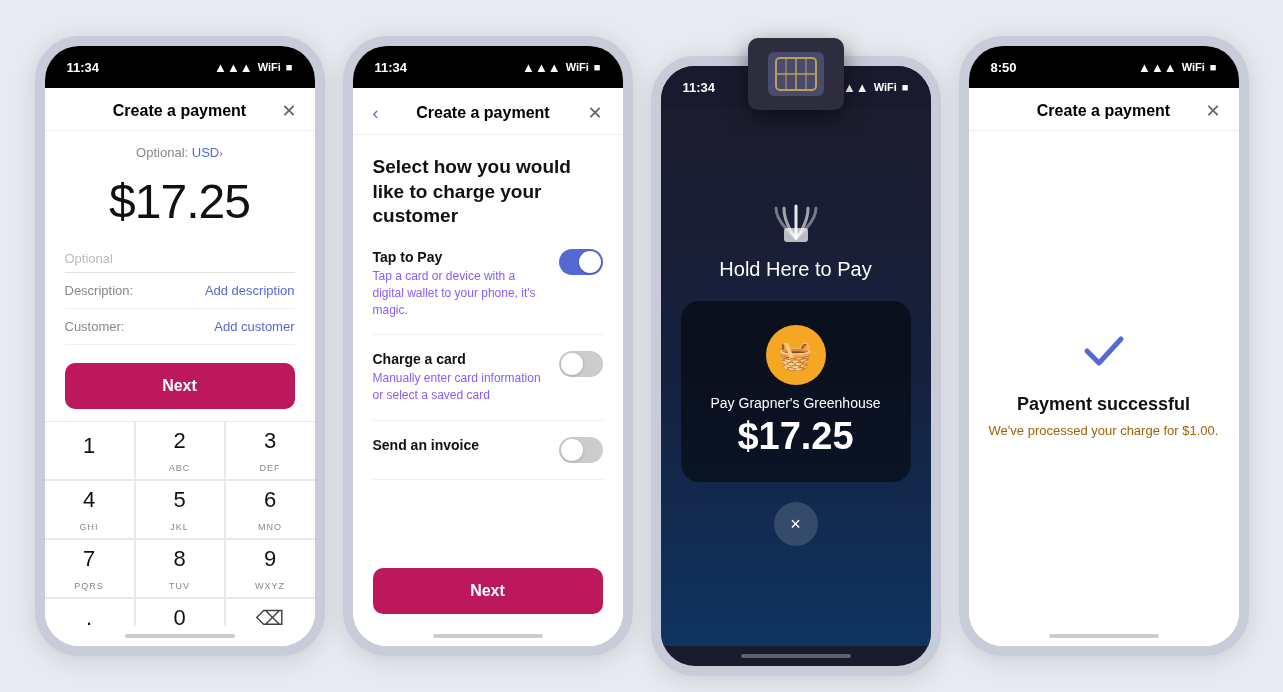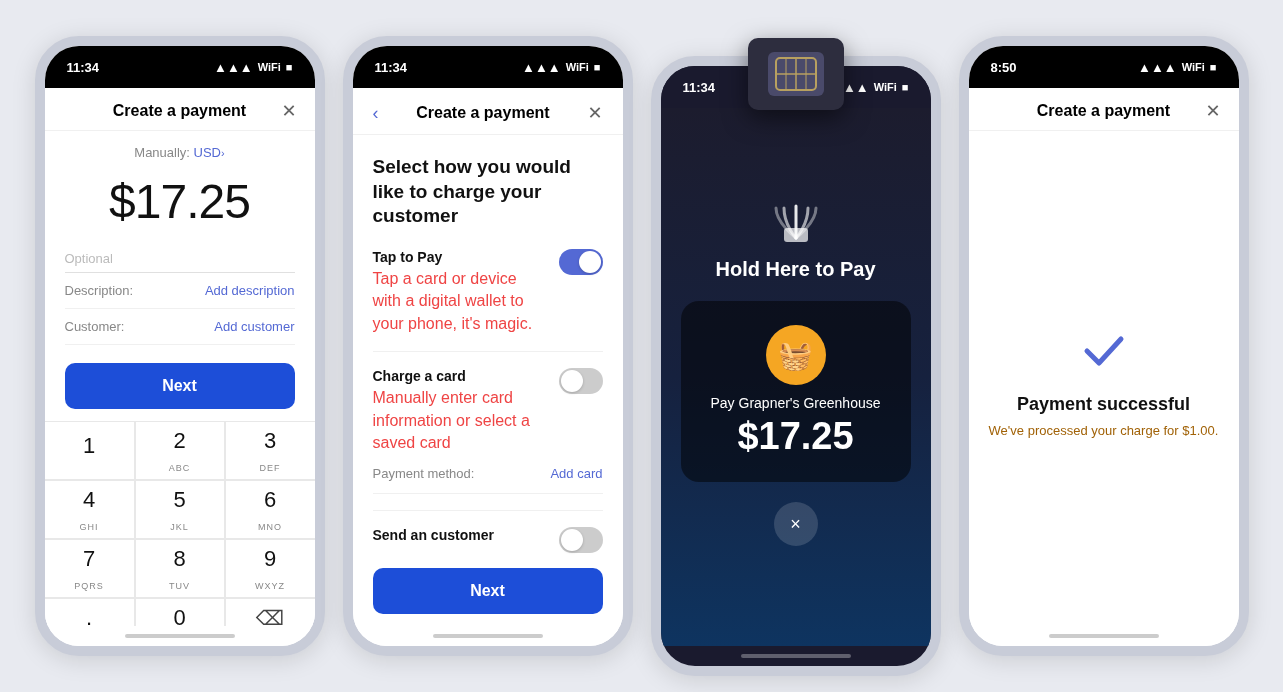--- a/index.html
+++ b/index.html
@@ -130,21 +130,21 @@
       align-items: center;
       margin: 0 20px;
       padding: 10px 0;
       border-bottom: 1px solid #f0f0f0;
       font-size: 13px;
       gap: 31px;
     }
     .field-label { color: #888; }
     .field-action { color: #5469d4; font-weight: 500; }
     .next-btn {
-      background: #1d4ed8;
+      background: #be185d;
       color: #fff;
       border: none;
       border-radius: 10px;
       padding: 14px;
       font-size: 16px;
       font-weight: 600;
       margin: 18px 20px 12px;
       cursor: pointer;
       width: calc(100% - 40px);
     }
@@ -220,22 +220,22 @@
       justify-content: space-between;
     }
     .option-text { flex: 1; }
     .option-title {
       font-size: 14px;
       font-weight: 600;
       color: #111;
       margin-bottom: 3px;
     }
     .option-desc {
-      font-size: 16px;
-      color: #ef4444;
+      font-size: 12px;
+      color: #8b5cf6;
       line-height: 1.4;
     }
     .toggle {
       width: 44px;
       height: 26px;
       border-radius: 13px;
       display: flex;
       align-items: center;
       padding: 2px;
       cursor: pointer;
@@ -280,21 +280,21 @@
     .nfc-icon-area {
       margin-top: 60px;
       display: flex;
       align-items: center;
       justify-content: center;
       margin-bottom: 10px;
     }
     .hold-text {
       color: #fff;
       font-size: 20px;
-      font-weight: 700;
+      font-weight: 400;
       text-align: center;
       margin-bottom: 20px;
     }
     .merchant-card {
       background: rgba(0,0,0,0.5);
       border-radius: 18px;
       width: 230px;
       padding: 24px 20px;
       display: flex;
       flex-direction: column;
@@ -417,21 +417,21 @@
         <span style="font-size:11px">WiFi</span>
         <span style="font-size:11px">■</span>
       </div>
     </div>
     <div class="phone-content">
       <div class="phone1-header">
         <span class="phone1-header-title">Create a payment</span>
         <span class="close-btn">✕</span>
       </div>
       <div class="currency-row">
-        <span>Manually:</span>&nbsp;
+        <span>Optional:</span>&nbsp;
         <span class="currency-val">USD</span>
         <span style="color:#5469d4;font-size:11px">›</span>
       </div>
       <div class="amount-display">$17.25</div>
       <div class="optional-field">Optional</div>
       <div class="field-row">
         <span class="field-label">Description:</span>
         <span class="field-action">Add description</span>
       </div>
       <div class="field-row">
@@ -525,30 +525,26 @@
         <div class="option-block">
           <div class="option-row">
             <div class="option-text">
               <div class="option-title">Charge a card</div>
               <div class="option-desc">Manually enter card information or select a saved card</div>
             </div>
             <div class="toggle off">
               <div class="toggle-thumb"></div>
             </div>
           </div>
-          <div class="payment-method-row">
-            <span class="pm-label">Payment method:</span>
-            <span class="pm-action">Add card</span>
-          </div>
         </div>
 
         <div class="option-block">
           <div class="option-row">
             <div class="option-text">
-              <div class="option-title">Send an customer</div>
+              <div class="option-title">Send an invoice</div>
             </div>
             <div class="toggle off">
               <div class="toggle-thumb"></div>
             </div>
           </div>
         </div>
       </div>
       <button class="next-btn" style="margin-top:auto">Next</button>
     </div>
     <div class="phone-home-indicator">

